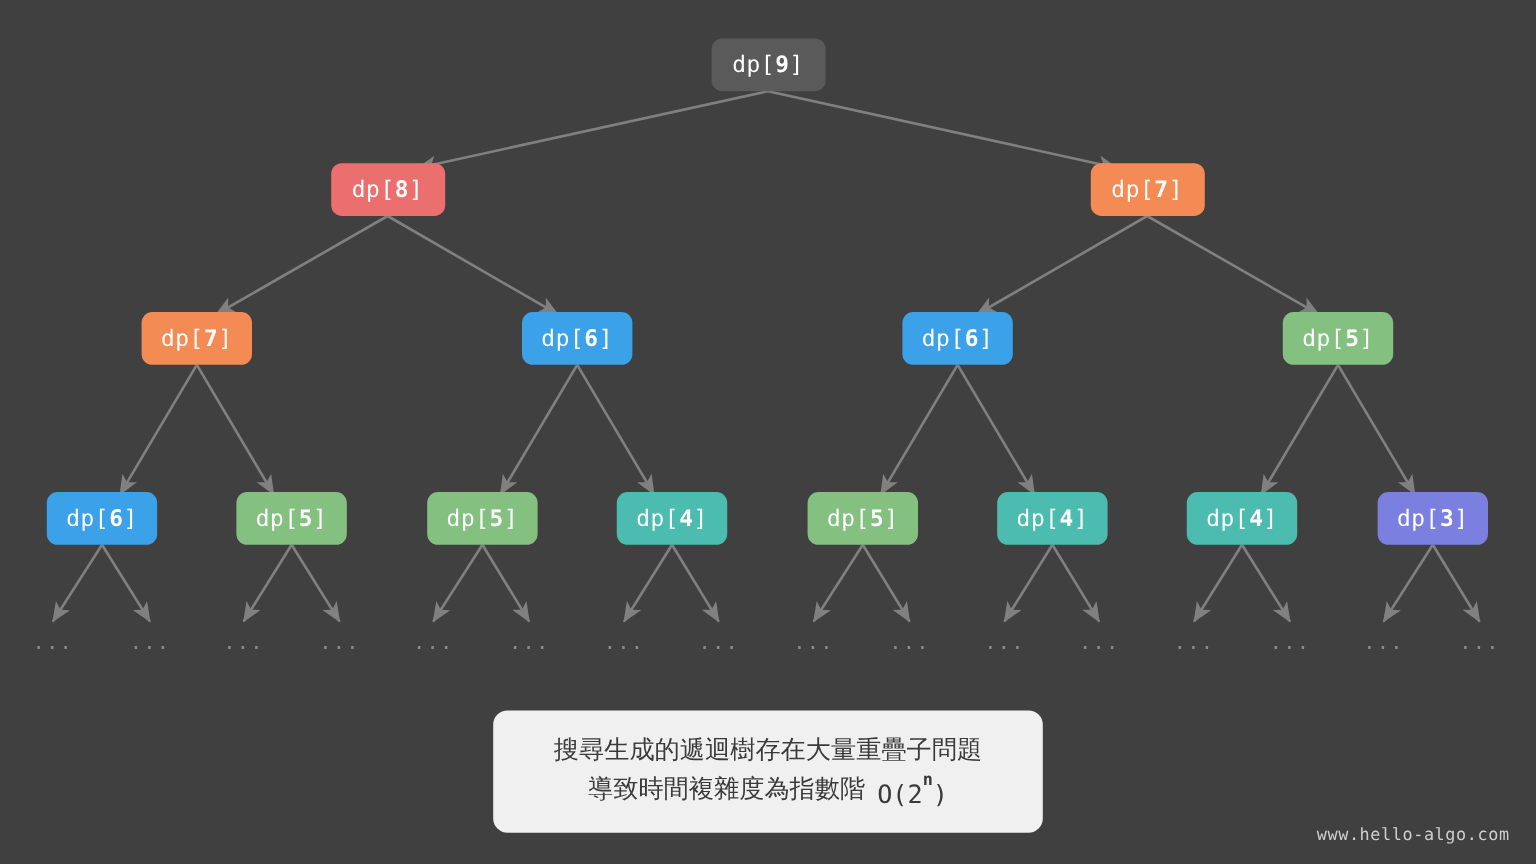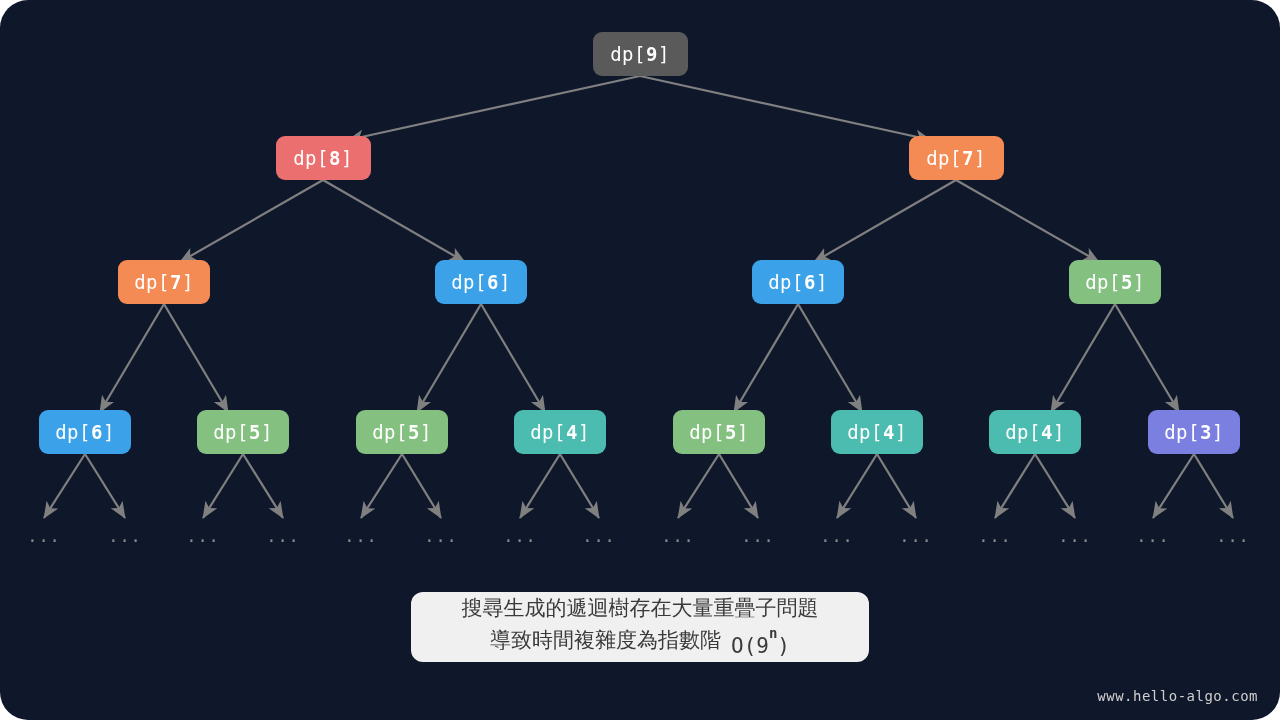--- a/index.html
+++ b/index.html
@@ -4,24 +4,23 @@
 <style>
   html, body {
     margin: 0;
     padding: 0;
     background: #ffffff;
   }
   #canvas {
     position: relative;
     width: 1280px;
     height: 720px;
-    background: #0f172a;
+    background: #404040;
     overflow: hidden;
     font-family: "DejaVu Sans Mono", "Liberation Mono", monospace;
-    border-radius: 28px;
   }
   #edges {
     position: absolute;
     left: 0;
     top: 0;
     width: 1280px;
     height: 720px;
     pointer-events: none;
   }
   .node {
@@ -47,21 +46,21 @@
     font-size: 17px;
     letter-spacing: 1px;
     transform: translate(-50%, -50%);
     white-space: nowrap;
   }
   #caption {
     position: absolute;
     left: 411px;
     top: 592px;
     width: 458px;
-    height: 70px;
+    height: 102px;
     background: #f0f0f0;
     border-radius: 12px;
     display: flex;
     flex-direction: column;
     align-items: center;
     justify-content: center;
     box-sizing: border-box;
   }
   #caption .line {
     color: #3a3a3a;
@@ -236,19 +235,19 @@
       <div class="dots" style="left: 995px; top: 536px;">...</div>
       <div class="dots" style="left: 1075px; top: 536px;">...</div>
       <div class="dots" style="left: 1153px; top: 536px;">...</div>
       <div class="dots" style="left: 1233px; top: 536px;">...</div>
     </div>
 
   <div id="caption">
     <div class="line">搜尋生成的遞迴樹存在大量重疊子問題</div>
     <div class="line line2">
       <span>導致時間複雜度為指數階</span>
-      <span class="bigo"><span>O(9</span><span class="sup">n</span><span>)</span></span>
+      <span class="bigo"><span>O(2</span><span class="sup">n</span><span>)</span></span>
     </div>
   </div>
 
   <div id="watermark">www.hello-algo.com</div>
 
 </div>
 
 </body></html>

